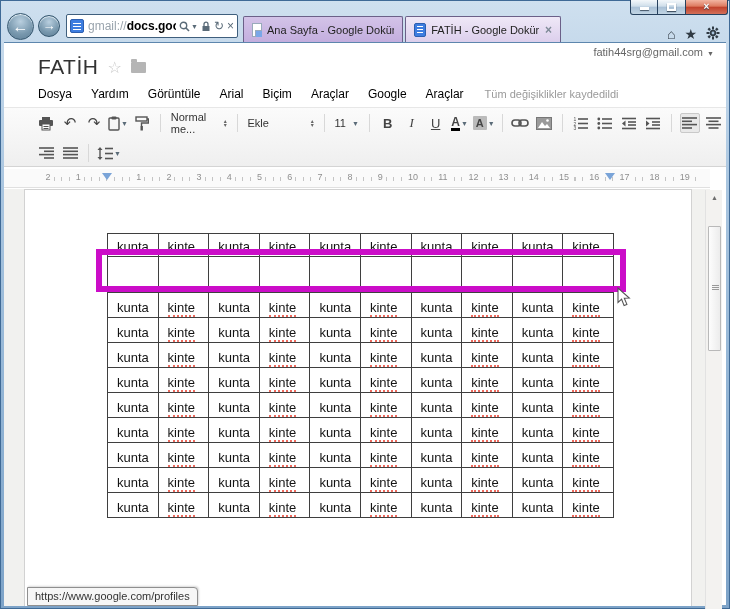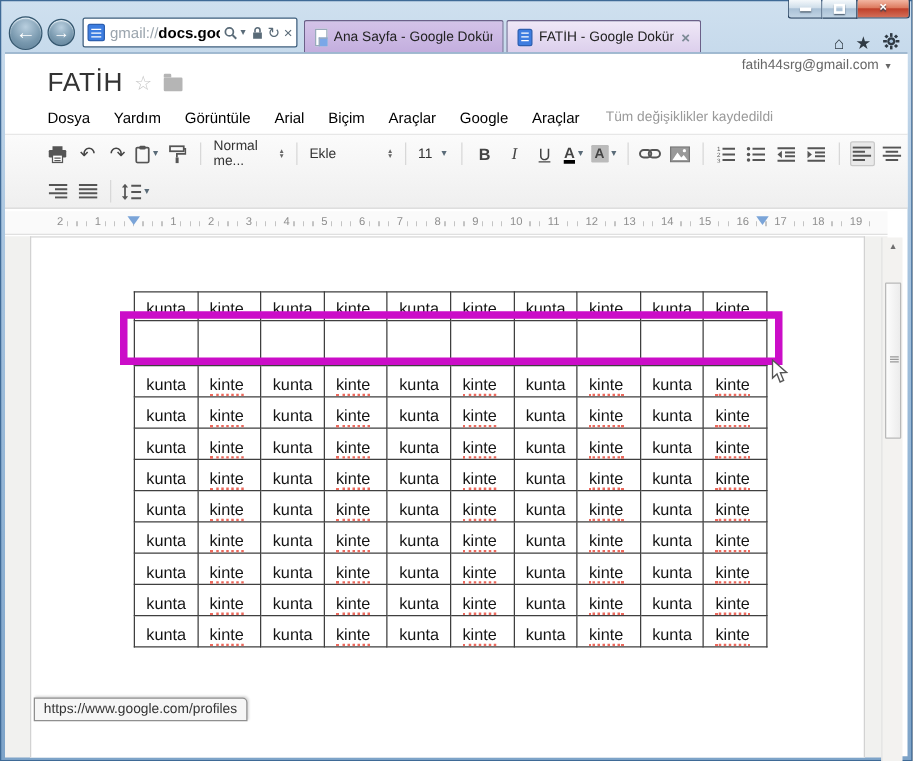--- a/index.html
+++ b/index.html
@@ -126,21 +126,21 @@
   .miss { border-bottom:2px dotted #ec6a5e; padding-bottom:0px; }
   
   .vscroll { position:absolute; right:4px; top:147px; width:17px; height:458px; background:#f3f2f0; border-left:1px solid #e2e2e2; }
   .varrow { position:absolute; left:0; width:17px; height:16px; color:#6e6e6e; font-size:7px; text-align:center; line-height:16px; cursor:pointer; }
   .vthumb { position:absolute; left:2px; top:36px; width:13px; height:125px; background:linear-gradient(to right,#fdfdfd,#ececec); border:1px solid #b9b9b9; border-radius:1px; cursor:grab; }
   .vthumb .grip { position:absolute; left:3px; top:58px; width:7px; border-top:1px solid #999; box-shadow:0 2px 0 #999, 0 4px 0 #999; height:1px; }
   
   .hl-rect { position:absolute; left:96px; top:249px; width:530px; height:43px; border:6px solid #cb0dc8; z-index:50; pointer-events:none; }
   .cursor { position:absolute; left:617px; top:287px; z-index:60; pointer-events:none; }
   .tooltip {
-    position:absolute; left:27px; top:558px; z-index:40; background:#f6f6f6; border:1px solid #8f8f8f;
+    position:absolute; left:27px; top:587px; z-index:40; background:#f6f6f6; border:1px solid #8f8f8f;
     border-radius:0 4px 0 0; font-size:11px; color:#333; padding:2px 7px 3px 7px; box-shadow:1px -1px 2px rgba(0,0,0,.15);
   }
 </style>
 </head>
 <body>
 
 <div id="win">
 
   <div class="winbtns">
     <div class="wbtn min"><span class="glyphbar"></span></div>

